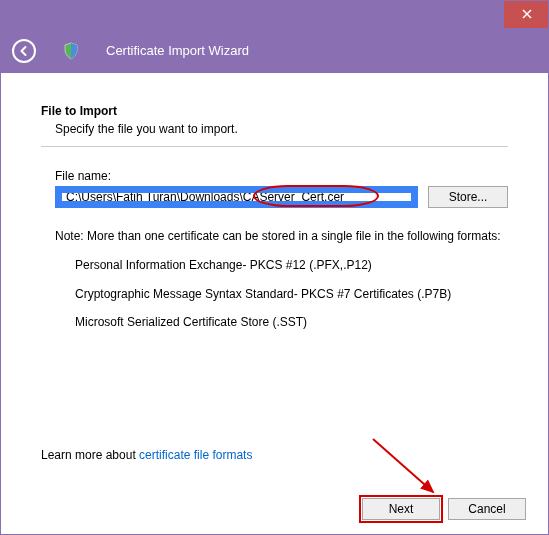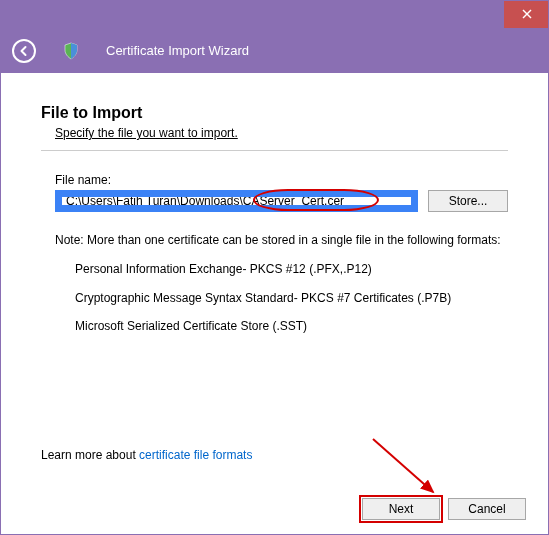--- a/index.html
+++ b/index.html
@@ -66,30 +66,29 @@
     left: 1px;
     right: 1px;
     bottom: 1px;
     background: #fff;
   }
   .content {
     padding: 30px 40px 0 40px;
   }
   .section-title {
     font-weight: bold;
-    font-size: 16px;
+    font-size: 12px;
     margin-bottom: 4px;
     color: #000;
   }
   .section-sub {
     font-size: 12px;
     margin-bottom: 10px;
     color: #000;
     padding-left: 14px;
-    text-decoration: underline;
   }
   .hr {
     border: none;
     border-top: 1px solid #ccc;
     margin: 0 0 22px 0;
   }
   .field-block {
     padding-left: 14px;
     margin-bottom: 20px;
     margin-top: 16px;

